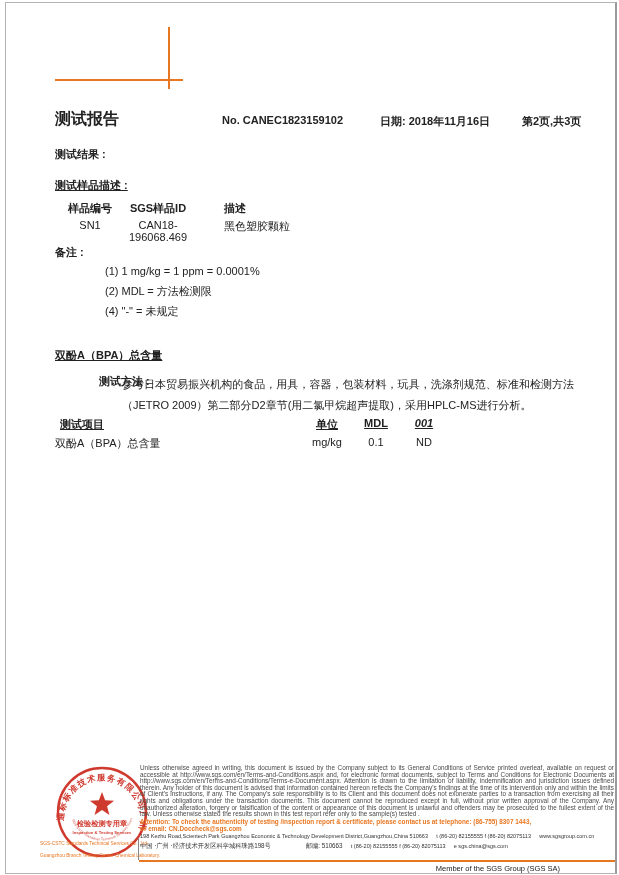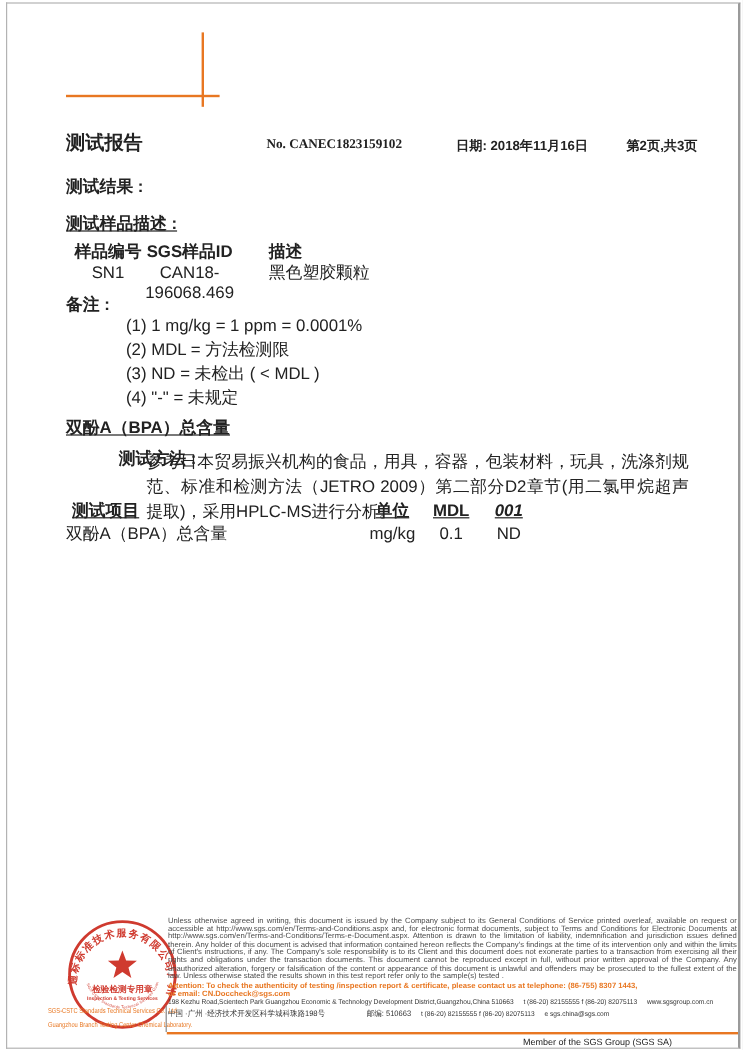--- a/index.html
+++ b/index.html
@@ -13,24 +13,24 @@
     position:absolute;left:5px;top:2px;right:2px;bottom:1px;
     border:1px solid #b3b3b3;border-right:2px solid #9a9a9a;pointer-events:none;
   }
   
   .sgs-text{left:80px;top:30px;font-size:52px;font-weight:bold;color:#8c8c8c;
     letter-spacing:-3px;line-height:52px;}
   .logo-vline{left:168px;top:27px;width:2px;height:62px;background:#e87722;}
   .logo-hline{left:55px;top:79px;width:128px;height:2px;background:#e87722;}
   
   .doc-title{left:55px;top:109px;font-size:16px;font-weight:bold;}
-  .report-no{left:222px;top:114px;font-size:11px;font-weight:bold;font-family:Liberation Serif, serif;}
+  .report-no{left:222px;top:114px;font-size:11px;font-weight:bold;}
   .report-date{left:380px;top:114px;font-size:11px;font-weight:bold;}
   .report-pages{left:522px;top:114px;font-size:11px;font-weight:bold;}
-  .fs11{font-size:14px;}
+  .fs11{font-size:11px;}
   .bold{font-weight:bold;}
   .und{text-decoration:underline;}
   .ital{font-style:italic;}
   .results-label{left:55px;top:147px;}
   .sample-desc-heading{left:55px;top:178px;}
   
   .st-h1{left:55px;top:201px;width:70px;text-align:center;}
   .st-h2{left:118px;top:201px;width:80px;text-align:center;}
   .st-h3{left:224px;top:201px;}
   .st-v1{left:55px;top:219px;width:70px;text-align:center;}
@@ -87,21 +87,20 @@
   <div class="abs fs11 bold st-h2">SGS样品ID</div>
   <div class="abs fs11 bold st-h3">描述</div>
   <div class="abs fs11 st-v1">SN1</div>
   <div class="abs fs11 st-v2">CAN18-196068.469</div>
   <div class="abs fs11 st-v3">黑色塑胶颗粒</div>
 
   <div class="abs fs11 bold notes-label">备注 :</div>
   <div class="abs fs11 notes">
     <div>(1) 1 mg/kg = 1 ppm = 0.0001%</div>
     <div>(2) MDL = 方法检测限</div>
-    <div>(3) ND = 未检出 ( &lt; MDL )</div>
     <div>(4) "-" = 未规定</div>
   </div>
 
   <div class="abs fs11 bold und bpa-heading">双酚A（BPA）总含量</div>
   <div class="abs fs11 bold method-label">测试方法 :</div>
   <div class="abs fs11 method-text">参考日本贸易振兴机构的食品，用具，容器，包装材料，玩具，洗涤剂规范、标准和检测方法（JETRO 2009）第二部分D2章节(用二氯甲烷超声提取)，采用HPLC-MS进行分析。</div>
 
   <div class="abs fs11 bold und rt-h1">测试项目</div>
   <div class="abs fs11 bold rt-c2"><span class="und">单位</span></div>
   <div class="abs fs11 bold rt-c3"><span class="und">MDL</span></div>

